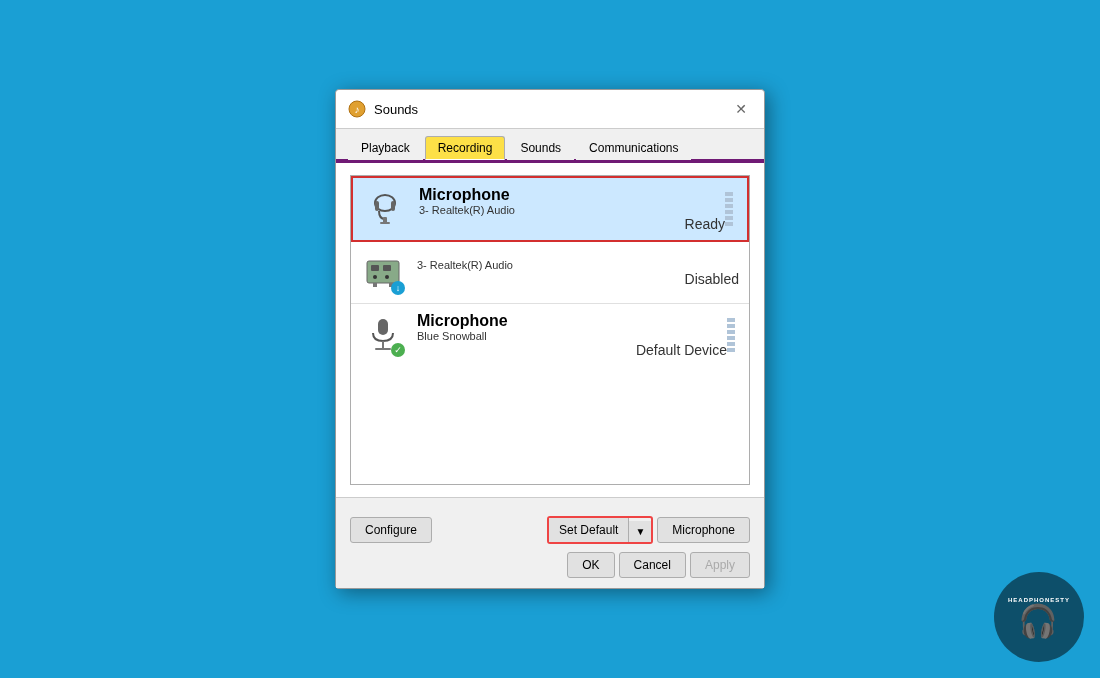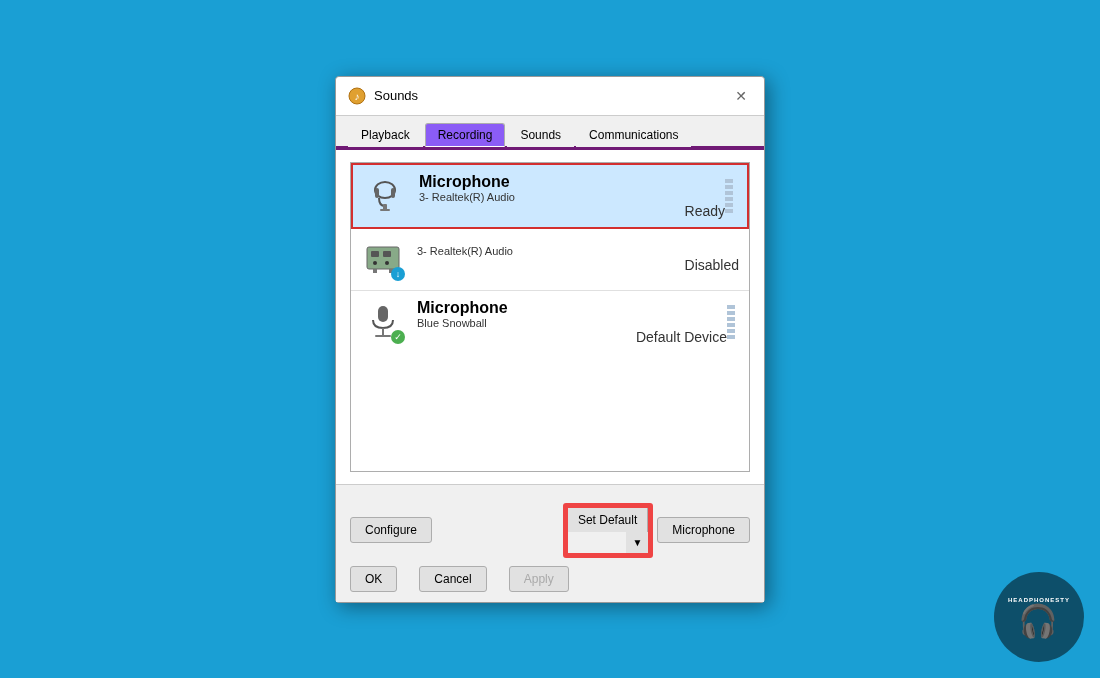--- a/index.html
+++ b/index.html
@@ -74,21 +74,21 @@
       font-size: 12px;
       cursor: pointer;
       border: 1px solid transparent;
       border-radius: 3px 3px 0 0;
       background: #f0f0f0;
       color: #000;
       position: relative;
       bottom: -1px;
     }
     .tab.active {
-      background: #8b5cf6;
+      background: #fde047;
       border: 1px solid #adadad;
       border-bottom: 1px solid #fff;
       z-index: 1;
     }
 
     
     .content {
       background: #fff;
       margin: 0;
       padding: 12px 14px;
@@ -175,43 +175,43 @@
 
     .footer-row1 {
       display: flex;
       justify-content: space-between;
       align-items: center;
       margin-bottom: 8px;
       margin-top: 8px;
     }
     .footer-row2 {
       display: flex;
-      gap: 22px;
+      justify-content: flex-end;
+      gap: 4px;
     }
 
     .btn {
       padding: 5px 14px;
       font-size: 12px;
       border: 1px solid #adadad;
       background: #e1e1e1;
       cursor: pointer;
       border-radius: 3px;
       color: #000;
     }
     .btn.disabled {
       color: #aaa;
       cursor: default;
     }
 
     .set-default-group {
       display: flex;
       align-items: flex-end;
-      border: 5px solid #ef4444;
+      border: 2px solid #ef4444;
       border-radius: 3px;
-      flex-direction: column;
     }
     .set-default-main {
       padding: 5px 10px;
       font-size: 12px;
       border: none;
       border-right: 1px solid #adadad;
       background: #e1e1e1;
       cursor: pointer;
       color: #000;
     }

